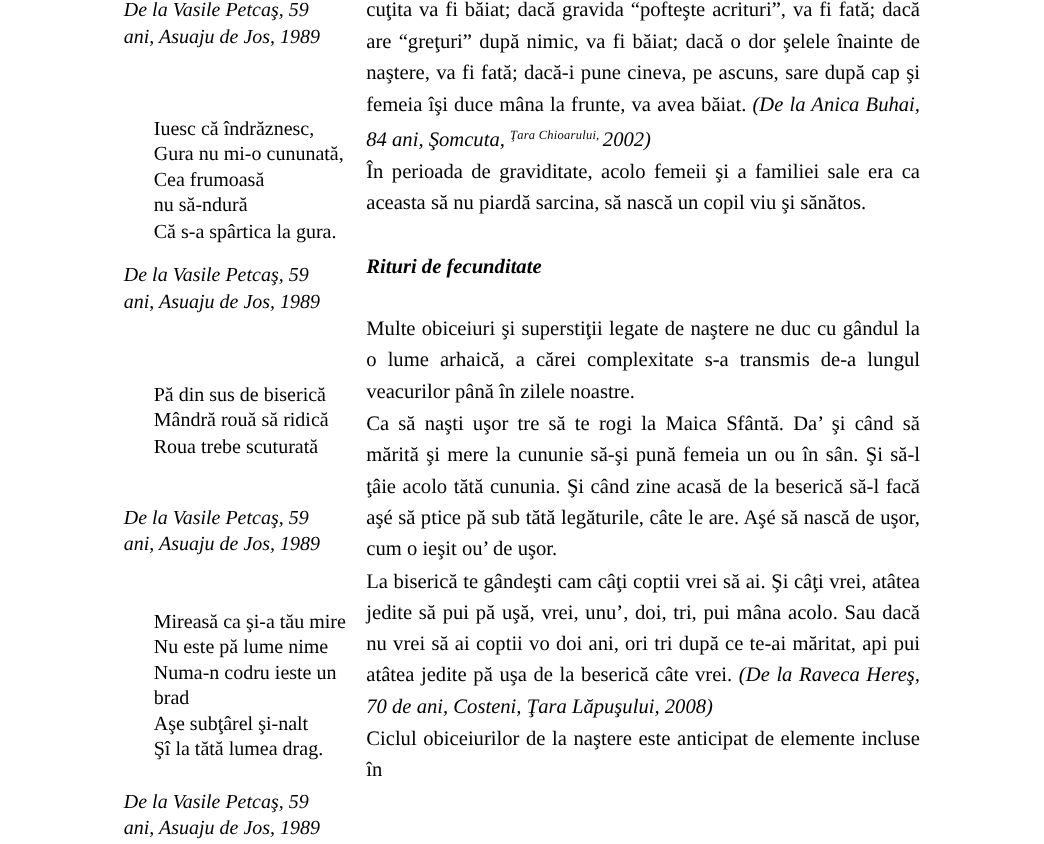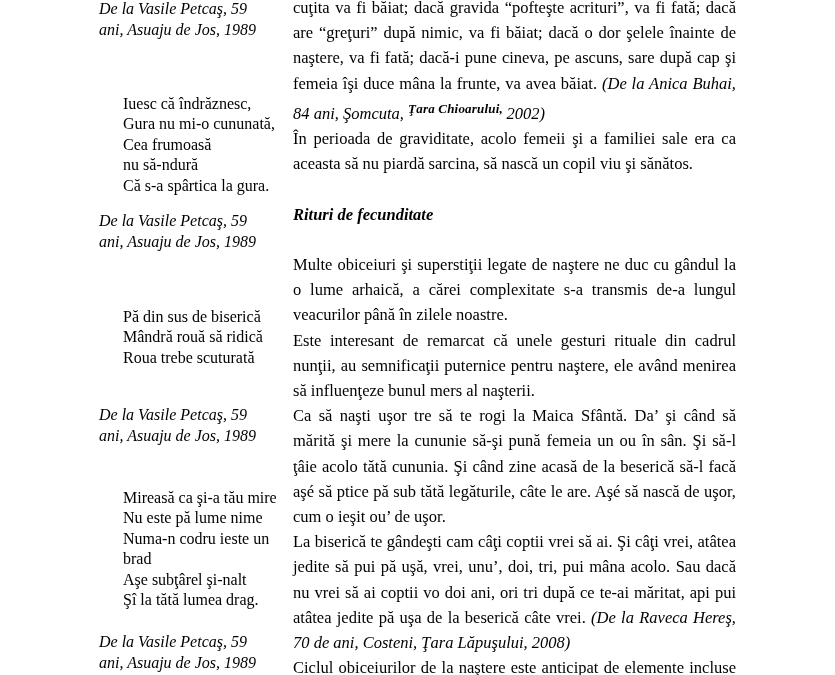--- a/index.html
+++ b/index.html
@@ -20,22 +20,22 @@
   }
   .para { margin: 0; text-align: justify; hyphens: manual; }
   .para.justify-last { text-align-last: justify; }
   .heading-block {
     margin: 25.2px 0; text-align: left;
   }
   .run-normal { font-style: normal; }
   .run-italic { font-style: italic; }
   .run-bold-italic { font-style: italic; font-weight: bold; }
   .run-superscript {
-    font-style: italic; font-size: 13px;
-    vertical-align: 6px; letter-spacing: 0.2px; font-weight: bold;
+    font-style: italic; font-size: 10px;
+    vertical-align: 6px; letter-spacing: 0.2px;
   }
 </style>
 </head>
 <body>
 
 <div class="page">
   <div class="left-col" id="left-col">
       <div class="left-block attribution-block" style="top: -2px;">
         <div>De la Vasile Petcaş, 59</div>
         <div>ani, Asuaju de Jos, 1989</div>
@@ -71,18 +71,17 @@
       <div class="left-block attribution-block" style="top: 631px;">
         <div>De la Vasile Petcaş, 59</div>
         <div>ani, Asuaju de Jos, 1989</div>
       </div>
     </div>
   <div class="right-col" id="right-col">
       <div class="para"><span class="run-normal">cuţita va fi băiat; dacă gravida “pofteşte acrituri”, va fi fată; dacă are “greţuri” după nimic, va fi băiat; dacă o dor şelele înainte de naştere, va fi fată; dacă-i pune cineva, pe ascuns, sare după cap şi femeia îşi duce mâna la frunte, va avea băiat. </span><span class="run-italic">(De la Anica Buhai, 84 ani, Şomcuta, </span><span class="run-superscript">Ţara Chioarului, </span><span class="run-italic">2002)</span></div>
       <div class="para"><span class="run-normal">În perioada de graviditate, acolo femeii şi a familiei sale era ca aceasta să nu piardă sarcina, să nască un copil viu şi sănătos.</span></div>
       <div class="heading-block"><span class="run-bold-italic">Rituri de fecunditate</span></div>
       <div class="para"><span class="run-normal">Multe obiceiuri şi superstiţii legate de naştere ne duc cu gândul la o lume arhaică, a cărei complexitate s-a transmis de-a lungul veacurilor până în zilele noastre.</span></div>
-      <div class="para"><span class="run-normal">Este interesant de remarcat că unele gesturi rituale din cadrul nunţii, au semnificaţii puternice pentru naştere, ele având menirea să influ­enţeze bunul mers al naşterii.</span></div>
       <div class="para"><span class="run-normal">Ca să naşti uşor tre să te rogi la Maica Sfântă. Da’ şi când să mărită şi mere la cununie să-şi pună femeia un ou în sân. Şi să-l ţâie acolo tătă cununia. Şi când zine acasă de la beserică să-l facă aşé să ptice pă sub tătă legăturile, câte le are. Aşé să nască de uşor, cum o ieşit ou’ de uşor.</span></div>
       <div class="para"><span class="run-normal">La biserică te gândeşti cam câţi coptii vrei să ai. Şi câţi vrei, atâtea jedite să pui pă uşă, vrei, unu’, doi, tri, pui mâna acolo. Sau dacă nu vrei să ai coptii vo doi ani, ori tri după ce te-ai măritat, api pui atâtea jedite pă uşa de la beserică câte vrei. </span><span class="run-italic">(De la Raveca Hereş, 70 de ani, Costeni, Ţara Lăpuşului, 2008)</span></div>
       <div class="para justify-last"><span class="run-normal">Ciclul obiceiurilor de la naştere este anticipat de elemente incluse în</span></div>
     </div>
 </div>
 
 </body></html>

